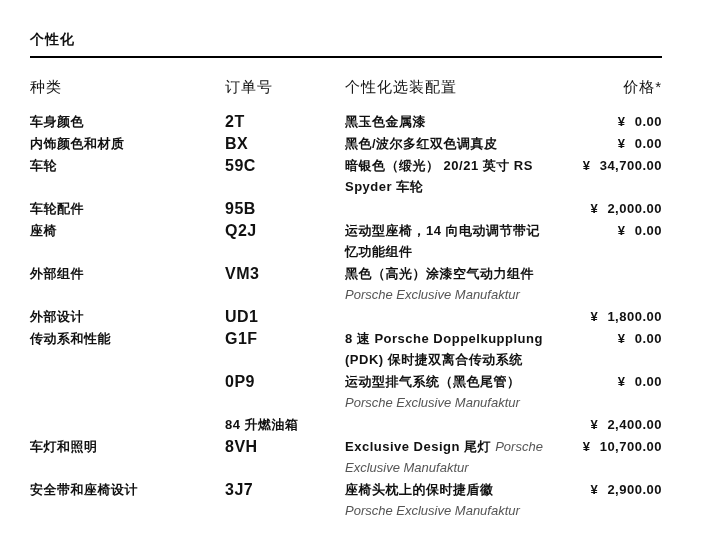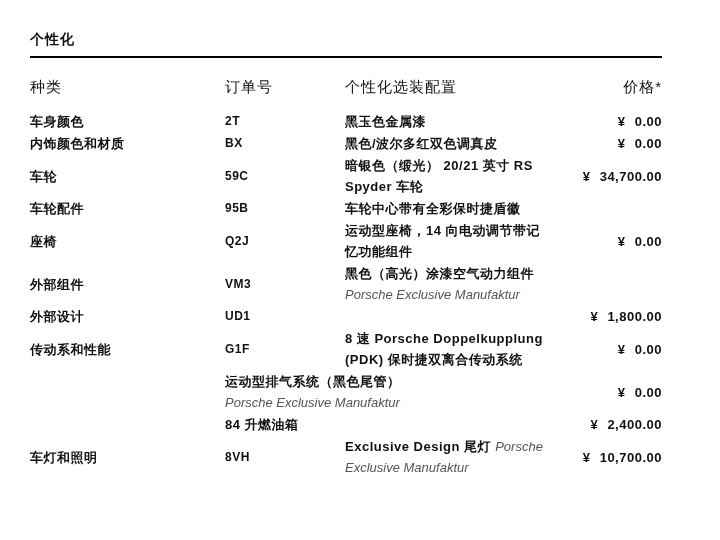--- a/index.html
+++ b/index.html
@@ -14,29 +14,29 @@
     font-size:14px;font-weight:bold;letter-spacing:1px;line-height:18px;
   }
   .rule{
     height:0;border-top:2.5px solid #000;margin-top:8px;margin-bottom:0;
   }
   .thead{
     display:flex;margin-top:20px;margin-bottom:14px;
     font-size:15px;font-weight:normal;letter-spacing:1px;
   }
   .trow{
-    display:flex;align-items:center;
+    display:flex;align-items:flex-start;
     font-size:13px;font-weight:bold;line-height:21px;
     margin-bottom:1px;letter-spacing:0.5px;
   }
   .col-cat{width:195px;flex:0 0 195px;}
   .col-code{width:120px;flex:0 0 120px;}
   .col-desc{width:200px;flex:0 0 200px;}
   .col-price{flex:1 1 auto;text-align:right;word-spacing:5px;white-space:nowrap;}
-  .code{font-size:12px;}
+  .code{font-size:16px;}
   .note{
     font-weight:normal;font-style:italic;color:#555;
     font-size:13px;letter-spacing:0;line-height:16px;
   }
 </style>
 </head>
 <body>
 
 <div class="page">
   <div class="content">
@@ -70,21 +70,21 @@
       <div class="trow">
         <span class="col-cat">车轮</span>
         <span class="col-code code">59C</span>
         <span class="col-desc"><span>暗银色（缎光） 20/21 英寸 RS Spyder 车轮</span> <span class="note"></span></span>
         <span class="col-price">¥ 34,700.00</span>
       </div>
 
       <div class="trow">
         <span class="col-cat">车轮配件</span>
         <span class="col-code code">95B</span>
-        <span class="col-desc"><span>车轮中心带有全彩保时捷盾徽</span> <span class="note"></span></span>
+        <span class="col-price">¥ 2,000.00</span>
       </div>
 
       <div class="trow">
         <span class="col-cat">座椅</span>
         <span class="col-code code">Q2J</span>
         <span class="col-desc"><span>运动型座椅，14 向电动调节带记忆功能组件</span> <span class="note"></span></span>
         <span class="col-price">¥ 0.00</span>
       </div>
 
       <div class="trow">
@@ -101,33 +101,40 @@
 
       <div class="trow">
         <span class="col-cat">传动系和性能</span>
         <span class="col-code code">G1F</span>
         <span class="col-desc"><span>8 速 Porsche Doppelkupplung (PDK) 保时捷双离合传动系统</span> <span class="note"></span></span>
         <span class="col-price">¥ 0.00</span>
       </div>
 
       <div class="trow">
         <span class="col-cat"></span>
+        <span class="col-code code">0P9</span>
         <span class="col-desc"><span>运动型排气系统（黑色尾管）</span> <span class="note">Porsche Exclusive Manufaktur</span></span>
         <span class="col-price">¥ 0.00</span>
       </div>
 
       <div class="trow">
         <span class="col-cat"></span>
         <span class="col-desc"><span>84 升燃油箱</span> <span class="note"></span></span>
         <span class="col-price">¥ 2,400.00</span>
       </div>
 
       <div class="trow">
         <span class="col-cat">车灯和照明</span>
         <span class="col-code code">8VH</span>
         <span class="col-desc"><span>Exclusive Design 尾灯</span> <span class="note">Porsche Exclusive Manufaktur</span></span>
         <span class="col-price">¥ 10,700.00</span>
       </div>
 
+      <div class="trow">
+        <span class="col-cat">安全带和座椅设计</span>
+        <span class="col-code code">3J7</span>
+        <span class="col-desc"><span>座椅头枕上的保时捷盾徽</span> <span class="note">Porsche Exclusive Manufaktur</span></span>
+        <span class="col-price">¥ 2,900.00</span>
+      </div>
 
     </div>
   </div>
 </div>
 
 </body></html>

